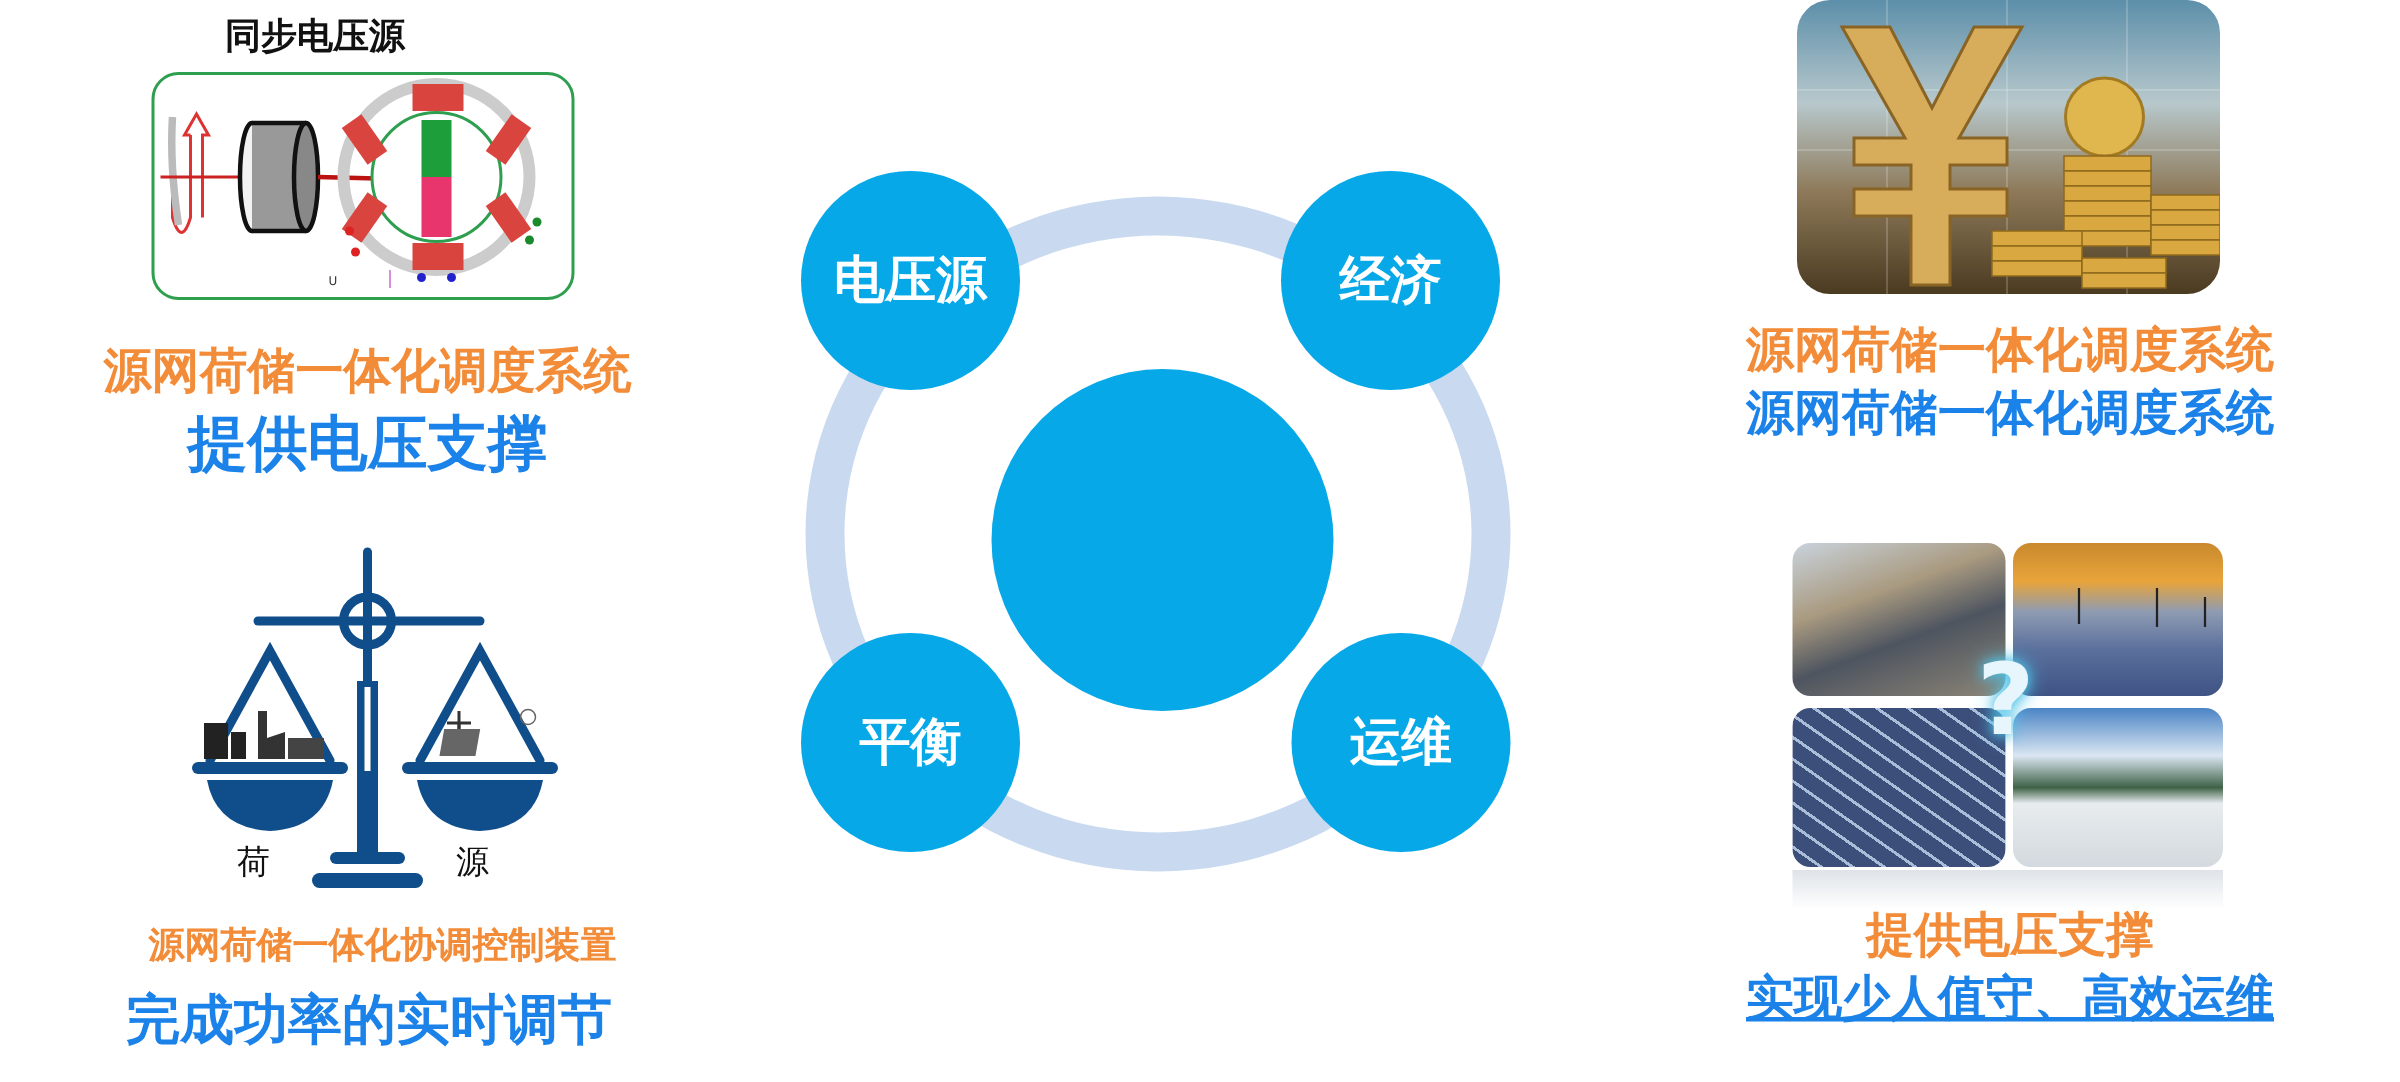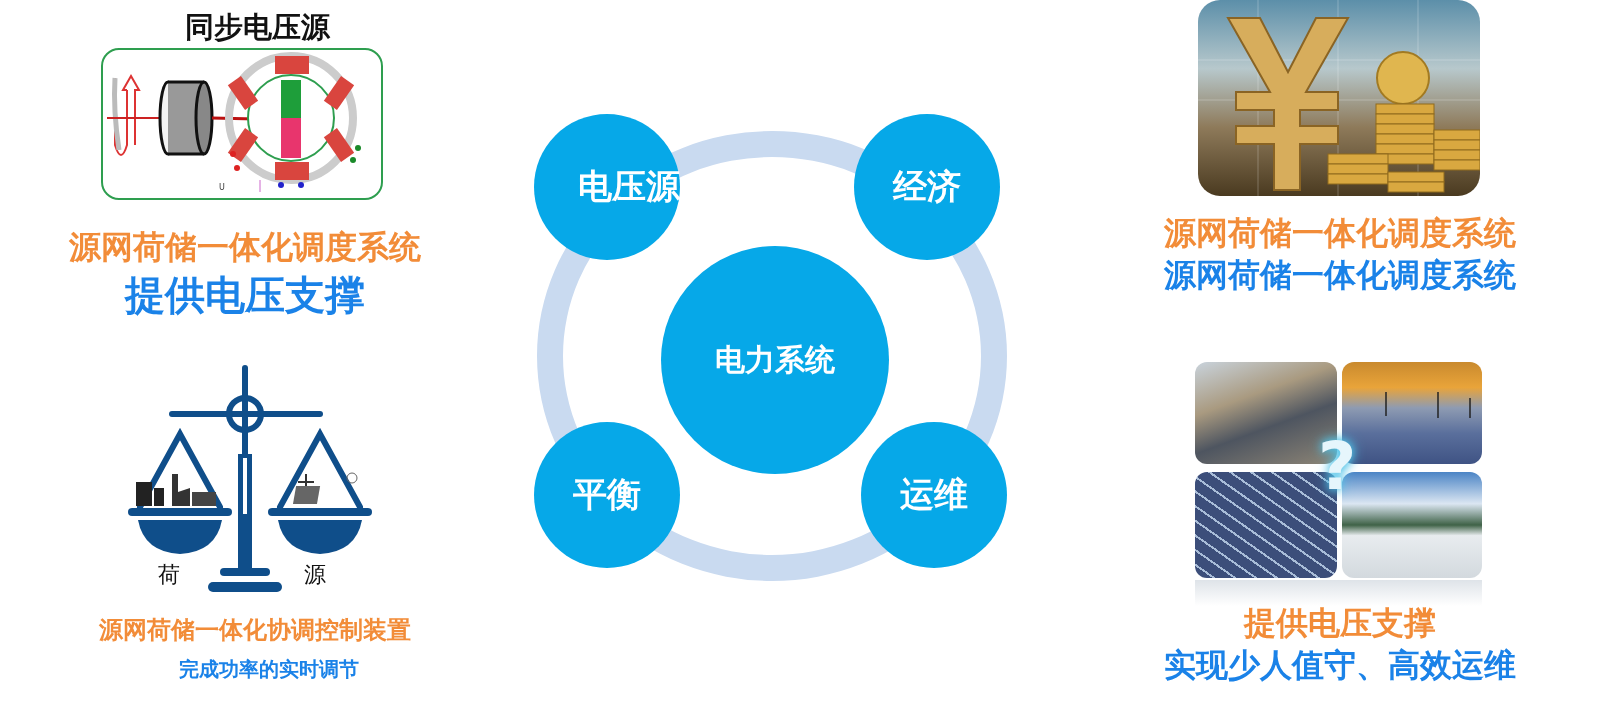--- a/index.html
+++ b/index.html
@@ -2,21 +2,21 @@
 <html><head>
 <meta charset="utf-8">
 <style>
   html, body { margin:0; padding:0; background:#ffffff; }
   body { width:1600px; height:721px; position:relative; overflow:hidden;
          font-family:"DejaVu Sans", "Liberation Sans", sans-serif; }
   .abs { position:absolute; }
   .caption { position:absolute; text-align:center; font-weight:bold; white-space:nowrap; letter-spacing:0px; }
   .orange { color:#f28c38; }
   .blue { color:#1a82e8; }
-  .small-title { font-size:29px; font-weight:bold; color:#111; text-align:right; }
+  .small-title { font-size:24px; font-weight:bold; color:#111; text-align:left; }
 
   
   .ring { position:absolute; left:537px; top:131px; width:470px; height:450px;
           border:26px solid #c9daf0; border-radius:50%; box-sizing:border-box; }
   .node { position:absolute; border-radius:50%; background:#06a8e8;
           color:#fff; font-weight:bold; display:flex; align-items:center; justify-content:center;
           text-align:center; }
   .node.sm { width:146px; height:146px; font-size:34px; }
   .node.center { left:661px; top:246px; width:228px; height:228px; font-size:30px; line-height:54px; flex-direction:column; }
 
@@ -95,39 +95,38 @@
     <line x1="186" y1="120" x2="186" y2="142" stroke="#333" stroke-width="2"></line>
     <path d="M178 120 L194 120 M186 112 L186 128" stroke="#333" stroke-width="2"></path>
     <rect x="198" y="124" width="24" height="18" fill="#666" transform="skewX(-10)"></rect>
     <circle cx="232" cy="116" r="5" fill="none" stroke="#666" stroke-width="1"></circle>
   </svg>
   <div class="abs" style="left:38px; top:198px; font-size:22px; color:#111;">荷</div>
   <div class="abs" style="left:184px; top:198px; font-size:22px; color:#111;">源</div>
 </div>
 
 <div class="caption orange" style="left:10px; top:614px; width:490px; font-size:24px;">源网荷储一体化协调控制装置</div>
-<div class="caption blue" style="left:24px; top:656px; width:490px; font-size:20px;">完成功率的实时调节</div>
+<div class="caption blue" style="left:1px; top:656px; width:490px; font-size:36px;">完成功率的实时调节</div>
 
 <div class="ring"></div>
 
-<div class="node sm" style="left:534px; top:114px;justify-content:flex-end;">
+<div class="node sm" style="left:534px; top:114px;">
   <span>电压源</span>
 </div>
 <div class="node sm" style="left:854px; top:114px;">
   <span>经济</span>
 </div>
 <div class="node sm" style="left:534px; top:422px;">
   <span>平衡</span>
 </div>
 <div class="node sm" style="left:861px; top:422px;">
   <span>运维</span>
 </div>
 
 <div class="node center">
-  <span>电力系统</span>
 </div>
 
 <div class="photo" style="left:1198px; top:0px; width:282px; height:196px; border-radius:22px;
             background:linear-gradient(180deg,#5c8fa9 0%,#b7c8cc 35%,#8e7a5a 65%,#4a3a20 100%);">
   <svg width="282" height="196" viewBox="0 0 282 196">
     <g stroke="#ffffff" stroke-opacity="0.25" stroke-width="1">
       <line x1="0" y1="60" x2="282" y2="60"></line>
         <line x1="0" y1="100" x2="282" y2="100"></line>
       <line x1="60" y1="0" x2="60" y2="196"></line>
         <line x1="140" y1="0" x2="140" y2="196"></line>
@@ -175,13 +174,13 @@
 <div class="photo" style="left:1342px; top:472px; width:140px; height:106px;
             background:linear-gradient(180deg,#4b84c5 0%,#dbe6f2 30%,#3f6247 50%,#e8ecef 60%,#d3d9de 100%);"></div>
 
 <div class="abs" style="left:1318px; top:428px; font-size:66px; font-weight:bold; color:#e6f6fc;
             text-shadow:0 0 8px #4fc3e8, 0 0 14px #4fc3e8;">?</div>
 
 <div class="abs" style="left:1195px; top:580px; width:287px; height:26px;
             background:linear-gradient(180deg,rgba(190,200,210,0.5),rgba(255,255,255,0));"></div>
 
 <div class="caption orange" style="left:1135px; top:602px; width:410px; font-size:32px;">提供电压支撑</div>
-<div class="caption blue" style="left:1135px; top:644px; width:410px; font-size:32px;">实现少人值守、高效运维</div>
+<div class="caption blue" style="left:1135px; top:644px; width:410px; font-size:32px;text-decoration:underline;">实现少人值守、高效运维</div>
 
 </body></html>

